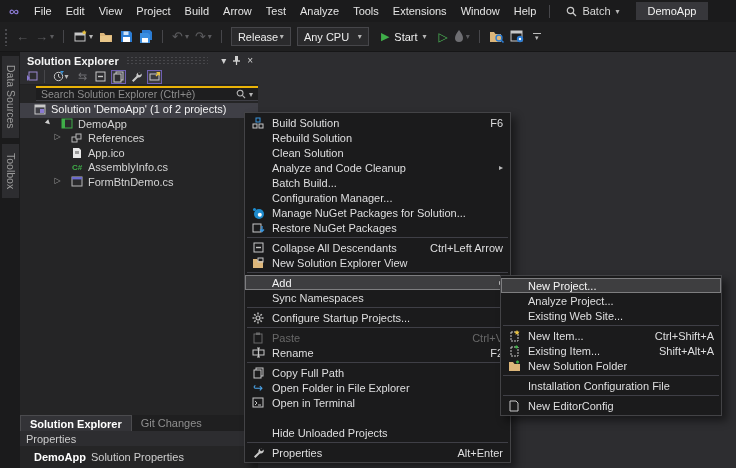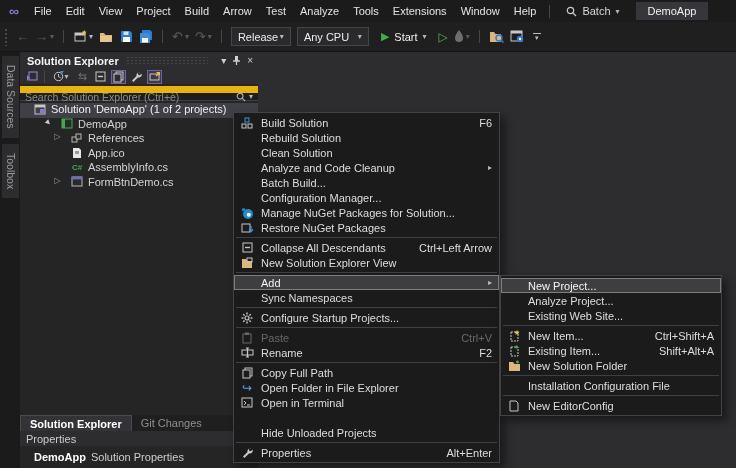--- a/index.html
+++ b/index.html
@@ -37,42 +37,42 @@
 
   
   .sepanel { left:20px; top:52px; width:238px; height:363px; background:#252526; }
   .se-header { height:17px; display:flex; align-items:center; padding:0 5px 0 7px; background:#2d2d30; }
   .se-title { font-weight:bold; color:#f4f4f4; white-space:nowrap; }
   .se-dots { flex:1; height:9px; margin:0 7px; background-image:radial-gradient(#47474b 1px, transparent 1px); background-size:4px 3px; }
   .se-hicon { color:#d0d0d0; margin-left:6px; font-size:10px; }
   .se-toolbar { height:16px; display:flex; align-items:center; padding-left:4px; gap:3px; background:#2d2d30; border-bottom:1px solid #222224; }
   .se-tico { width:15px; height:14px; display:flex; align-items:center; justify-content:center; }
   .toggled { outline:1px solid #6f5fb2; outline-offset:-1px; background:#3a3a40; }
-  .se-search { height:15px; margin:1px 0 0 0; background:#1e1e1f; border-top:7px solid #eab308; border-bottom:1px solid #3f3f46; display:flex; align-items:center; padding:0 5px; }
+  .se-search { height:15px; margin:1px 0 0 16px; background:#1e1e1f; border-top:2px solid #eab308; border-bottom:1px solid #3f3f46; display:flex; align-items:center; padding:0 5px; }
   .se-search input { flex:1; background:transparent; border:none; outline:none; color:#9a9a9a; font-size:10.5px; font-family:"Liberation Sans",sans-serif; }
   .se-search input::placeholder { color:#8d8d8d; opacity:1; }
   .row { display:flex; align-items:flex-start; height:14.6px; white-space:nowrap; color:#d4d4d4; }
   .row .exp { width:9px; text-align:center; color:#9a9a9a; font-size:8px; flex:none; }
   .exp-filled { display:inline-block; transform:rotate(-45deg); color:#cfcfcf; font-size:8px; }
   .sol-row { background:#3f3f46; color:#f1f1f1; }
   .ticon { width:14px; height:12px; display:flex; align-items:center; justify-content:center; margin-right:4px; flex:none; }
 
   
   .bottomtabs { left:20px; top:415px; width:238px; height:16px; background:#1f1f20; display:flex; align-items:stretch; }
   .btab { padding:0 9px; line-height:16px; }
   .btab.active { background:#333337; border:1px solid #4b4b4e; border-bottom:none; color:#ffffff; font-weight:bold; }
   .btab.inactive { color:#8f8f8f; }
   .propsheader { left:20px; top:431px; width:238px; height:15px; background:#2d2d30; display:flex; align-items:center; padding:0 6px; color:#cccccc; }
   .propsheader .flex1 { flex:1; }
   .propsrow { left:20px; top:446px; width:238px; height:22px; background:#252526; display:flex; align-items:center; padding:0 6px 0 14px; color:#cfcfcf; }
   .propsrow b { color:#ffffff; margin-right:5px; }
 
   
   .menu { position:absolute; background:#1b1b1c; border:1px solid #434346; padding:2px 0; box-shadow:5px 5px 8px rgba(0,0,0,.45); z-index:10; }
-  .ctxmenu { left:233px; top:112px; width:267px; }
+  .ctxmenu { left:244px; top:112px; width:267px; }
   .addsub  { left:500px; top:275px; width:222px; z-index:11; }
   .mi { display:flex; align-items:center; height:15px; padding:0 7px 0 5px; color:#dfdfe0; cursor:default; }
   .mi .ic { width:16px; height:13px; margin-right:6px; flex:none; display:flex; align-items:center; justify-content:center; font-size:10px; }
   .mi .lbl { flex:1; white-space:nowrap; }
   .mi .sc { margin-left:18px; white-space:nowrap; }
   .mi .arrow { color:#bdbdbd; font-size:8px; margin-left:10px; }
   .mi.dis, .mi.dis .sc { color:#686868; }
   .mi.hl { background:#3e3e40; outline:1px solid #7e7e80; outline-offset:-1px; color:#f5f5f5; }
   .msep { height:1px; background:#3f3f46; margin:2px 2px; }
 

